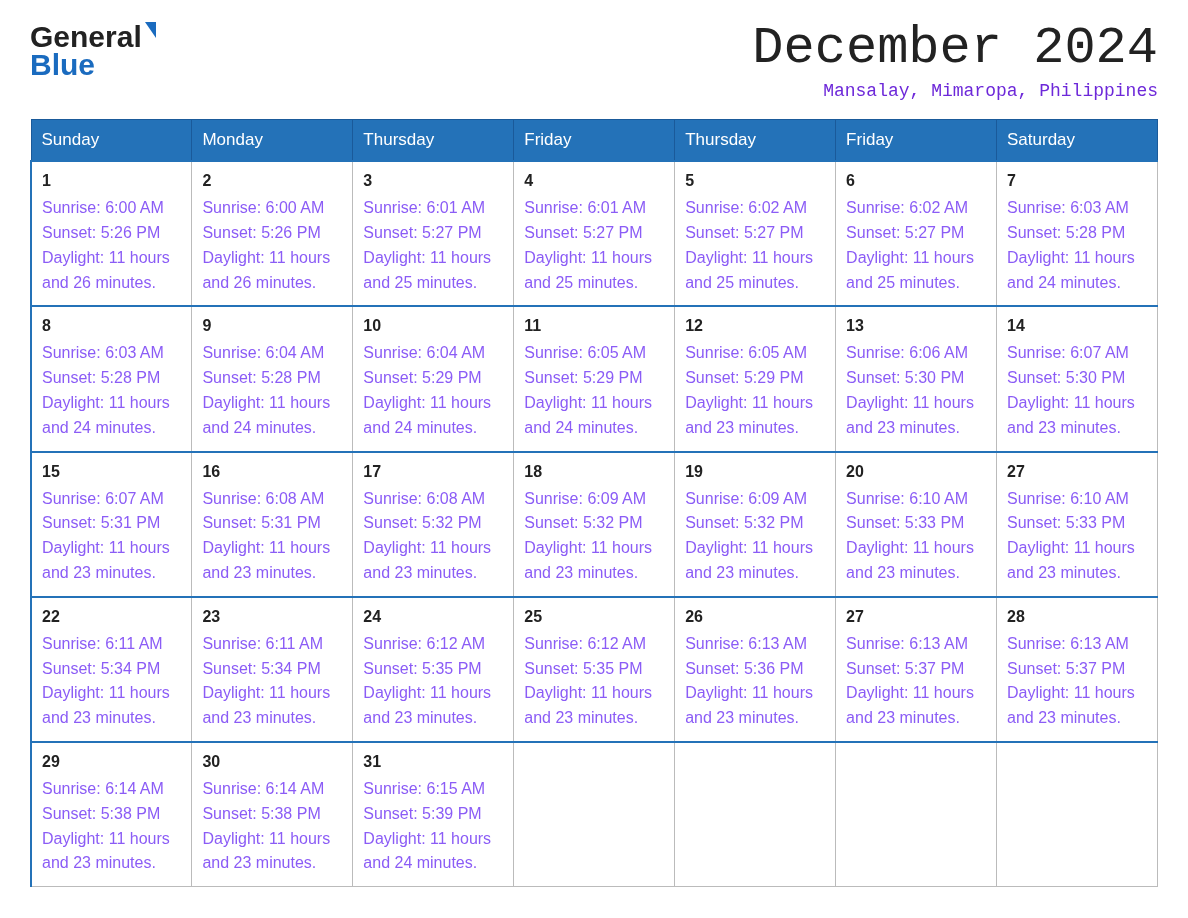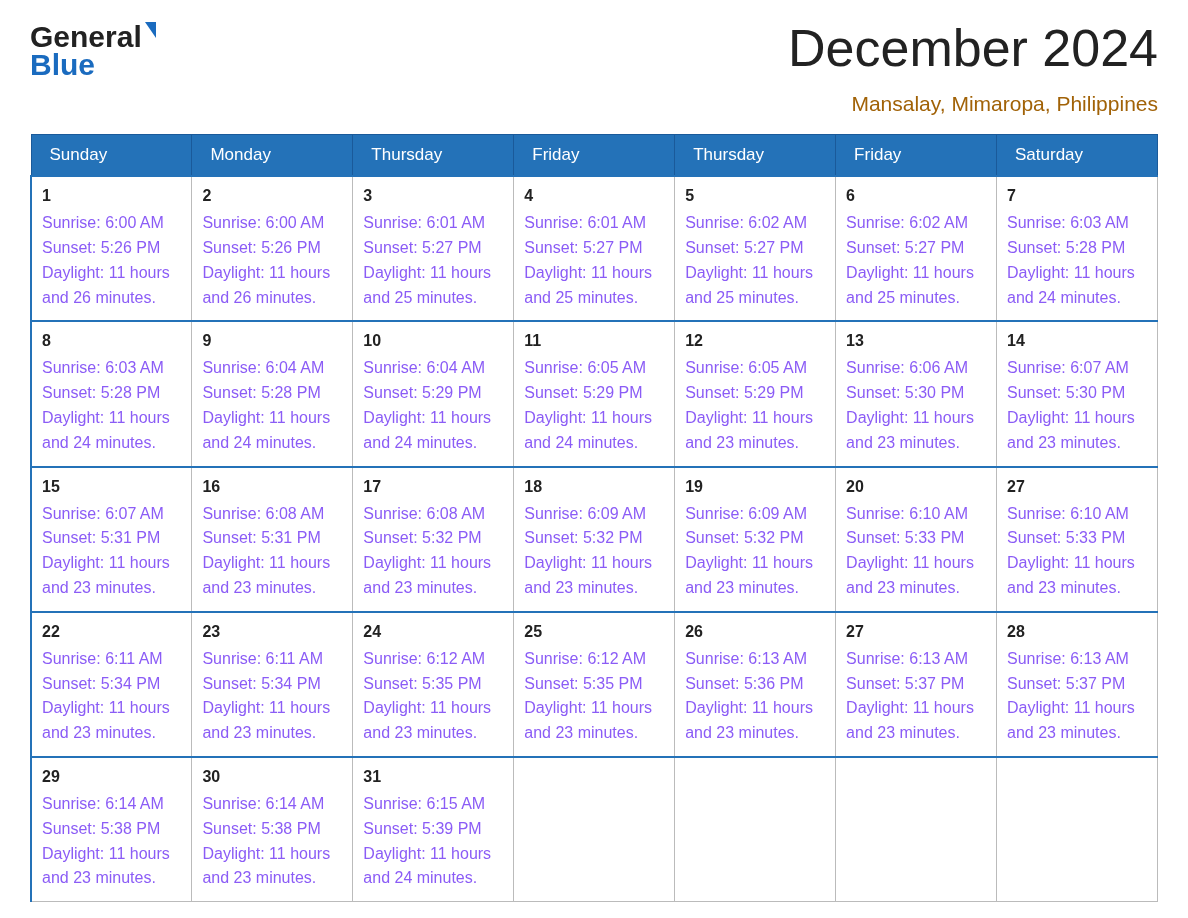--- a/index.html
+++ b/index.html
@@ -12,43 +12,44 @@
       padding: 20px 30px;
     }
     .header-area {
       display: flex;
       justify-content: space-between;
       align-items: flex-start;
       margin-bottom: 18px;
     }
     .title-area {
       text-align: right;
+      font-family: Liberation Mono, monospace;
     }
     .month-title {
       font-size: 52px;
       font-weight: normal;
       color: #222;
       line-height: 1.1;
     }
     .location-title {
-      font-size: 21px;
-      color: #a16207;
-      margin-top: 15px;
+      font-size: 18px;
+      color: #6d28d9;
+      margin-top: 4px;
     }
     .calendar-table {
       width: 100%;
       border-collapse: collapse;
       border: 1px solid #999;
     }
     .calendar-table th {
       background-color: #2472b8;
       color: #fff;
       font-size: 17px;
       font-weight: normal;
-      padding: 10px 18px;
+      padding: 10px 10px;
       text-align: left;
       border: 1px solid #1a5a9a;
     }
     .calendar-table td {
       vertical-align: top;
       border: 1px solid #bbb;
       padding: 7px 10px 10px 10px;
       min-height: 100px;
       width: 14.28%;
       font-size: 13.5px;

